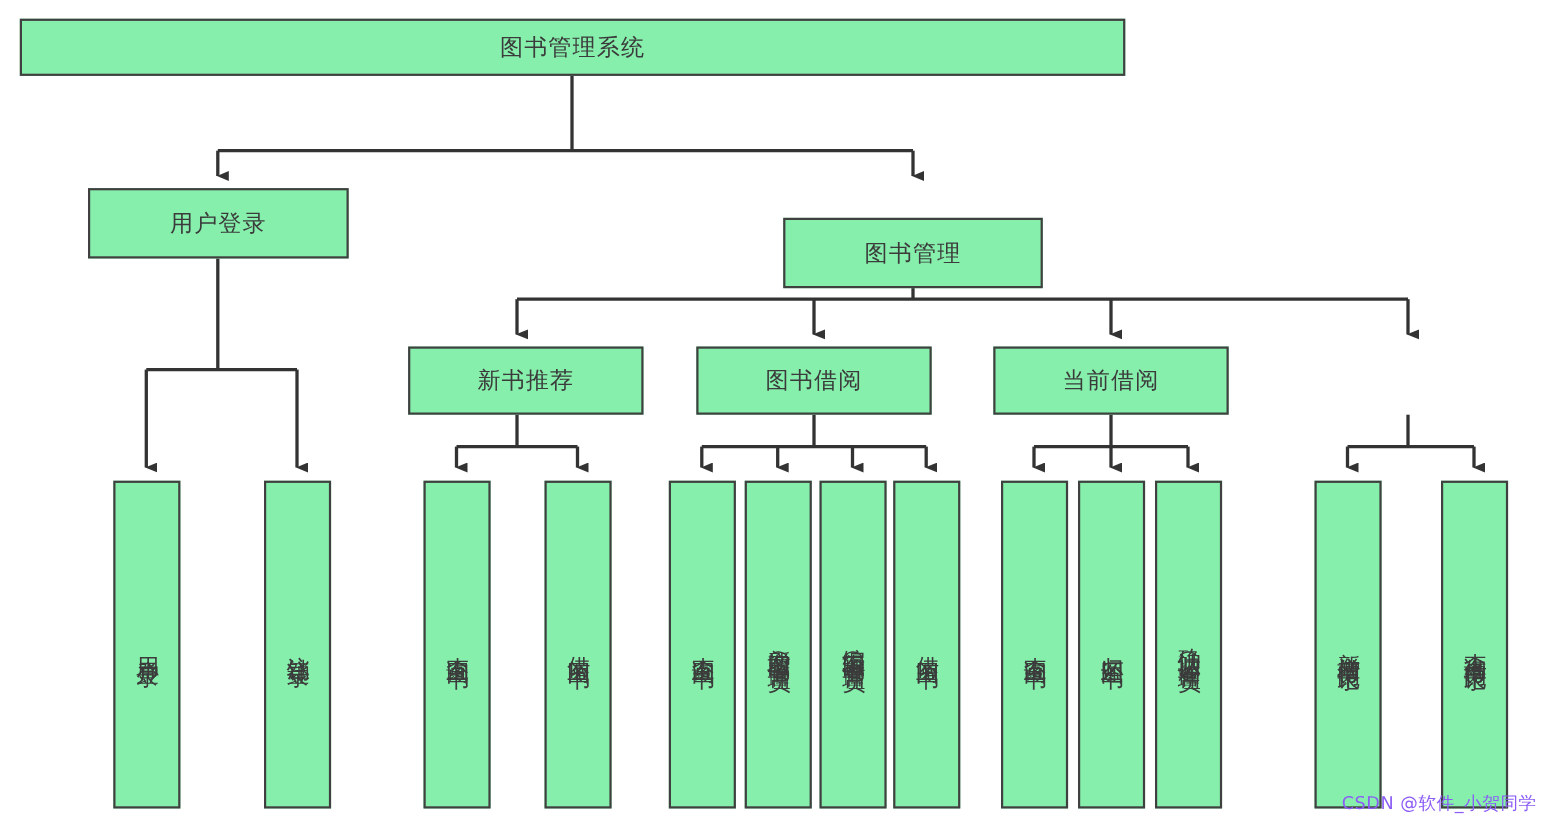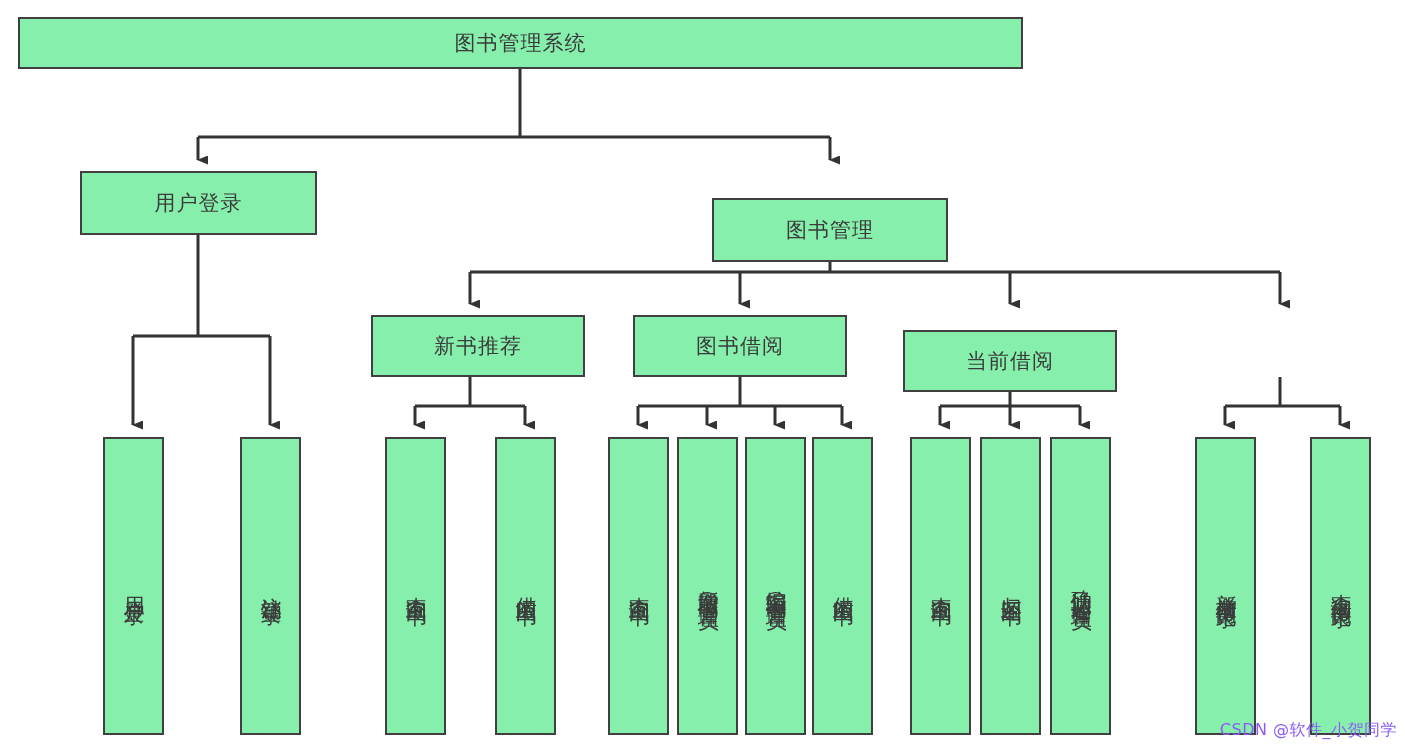--- a/index.html
+++ b/index.html
@@ -134,21 +134,21 @@
   </div>
 
   <div class="node node-h" style="left:371px; top:315px; width:214px; height:62px;">
     <span>新书推荐</span>
   </div>
 
   <div class="node node-h" style="left:633px; top:315px; width:214px; height:62px;">
     <span>图书借阅</span>
   </div>
 
-  <div class="node node-h" style="left:903px; top:330px; width:214px; height:62px;">
+  <div class="node node-h" style="left:903px; top:315px; width:214px; height:62px;">
     <span>当前借阅</span>
   </div>
 
 
   <div class="node node-v" style="left:103px; top:437px; width:61px; height:298px;">
     <span>用户登录</span>
   </div>
 
   <div class="node node-v" style="left:240px; top:437px; width:61px; height:298px;">
     <span>注销登录</span>

